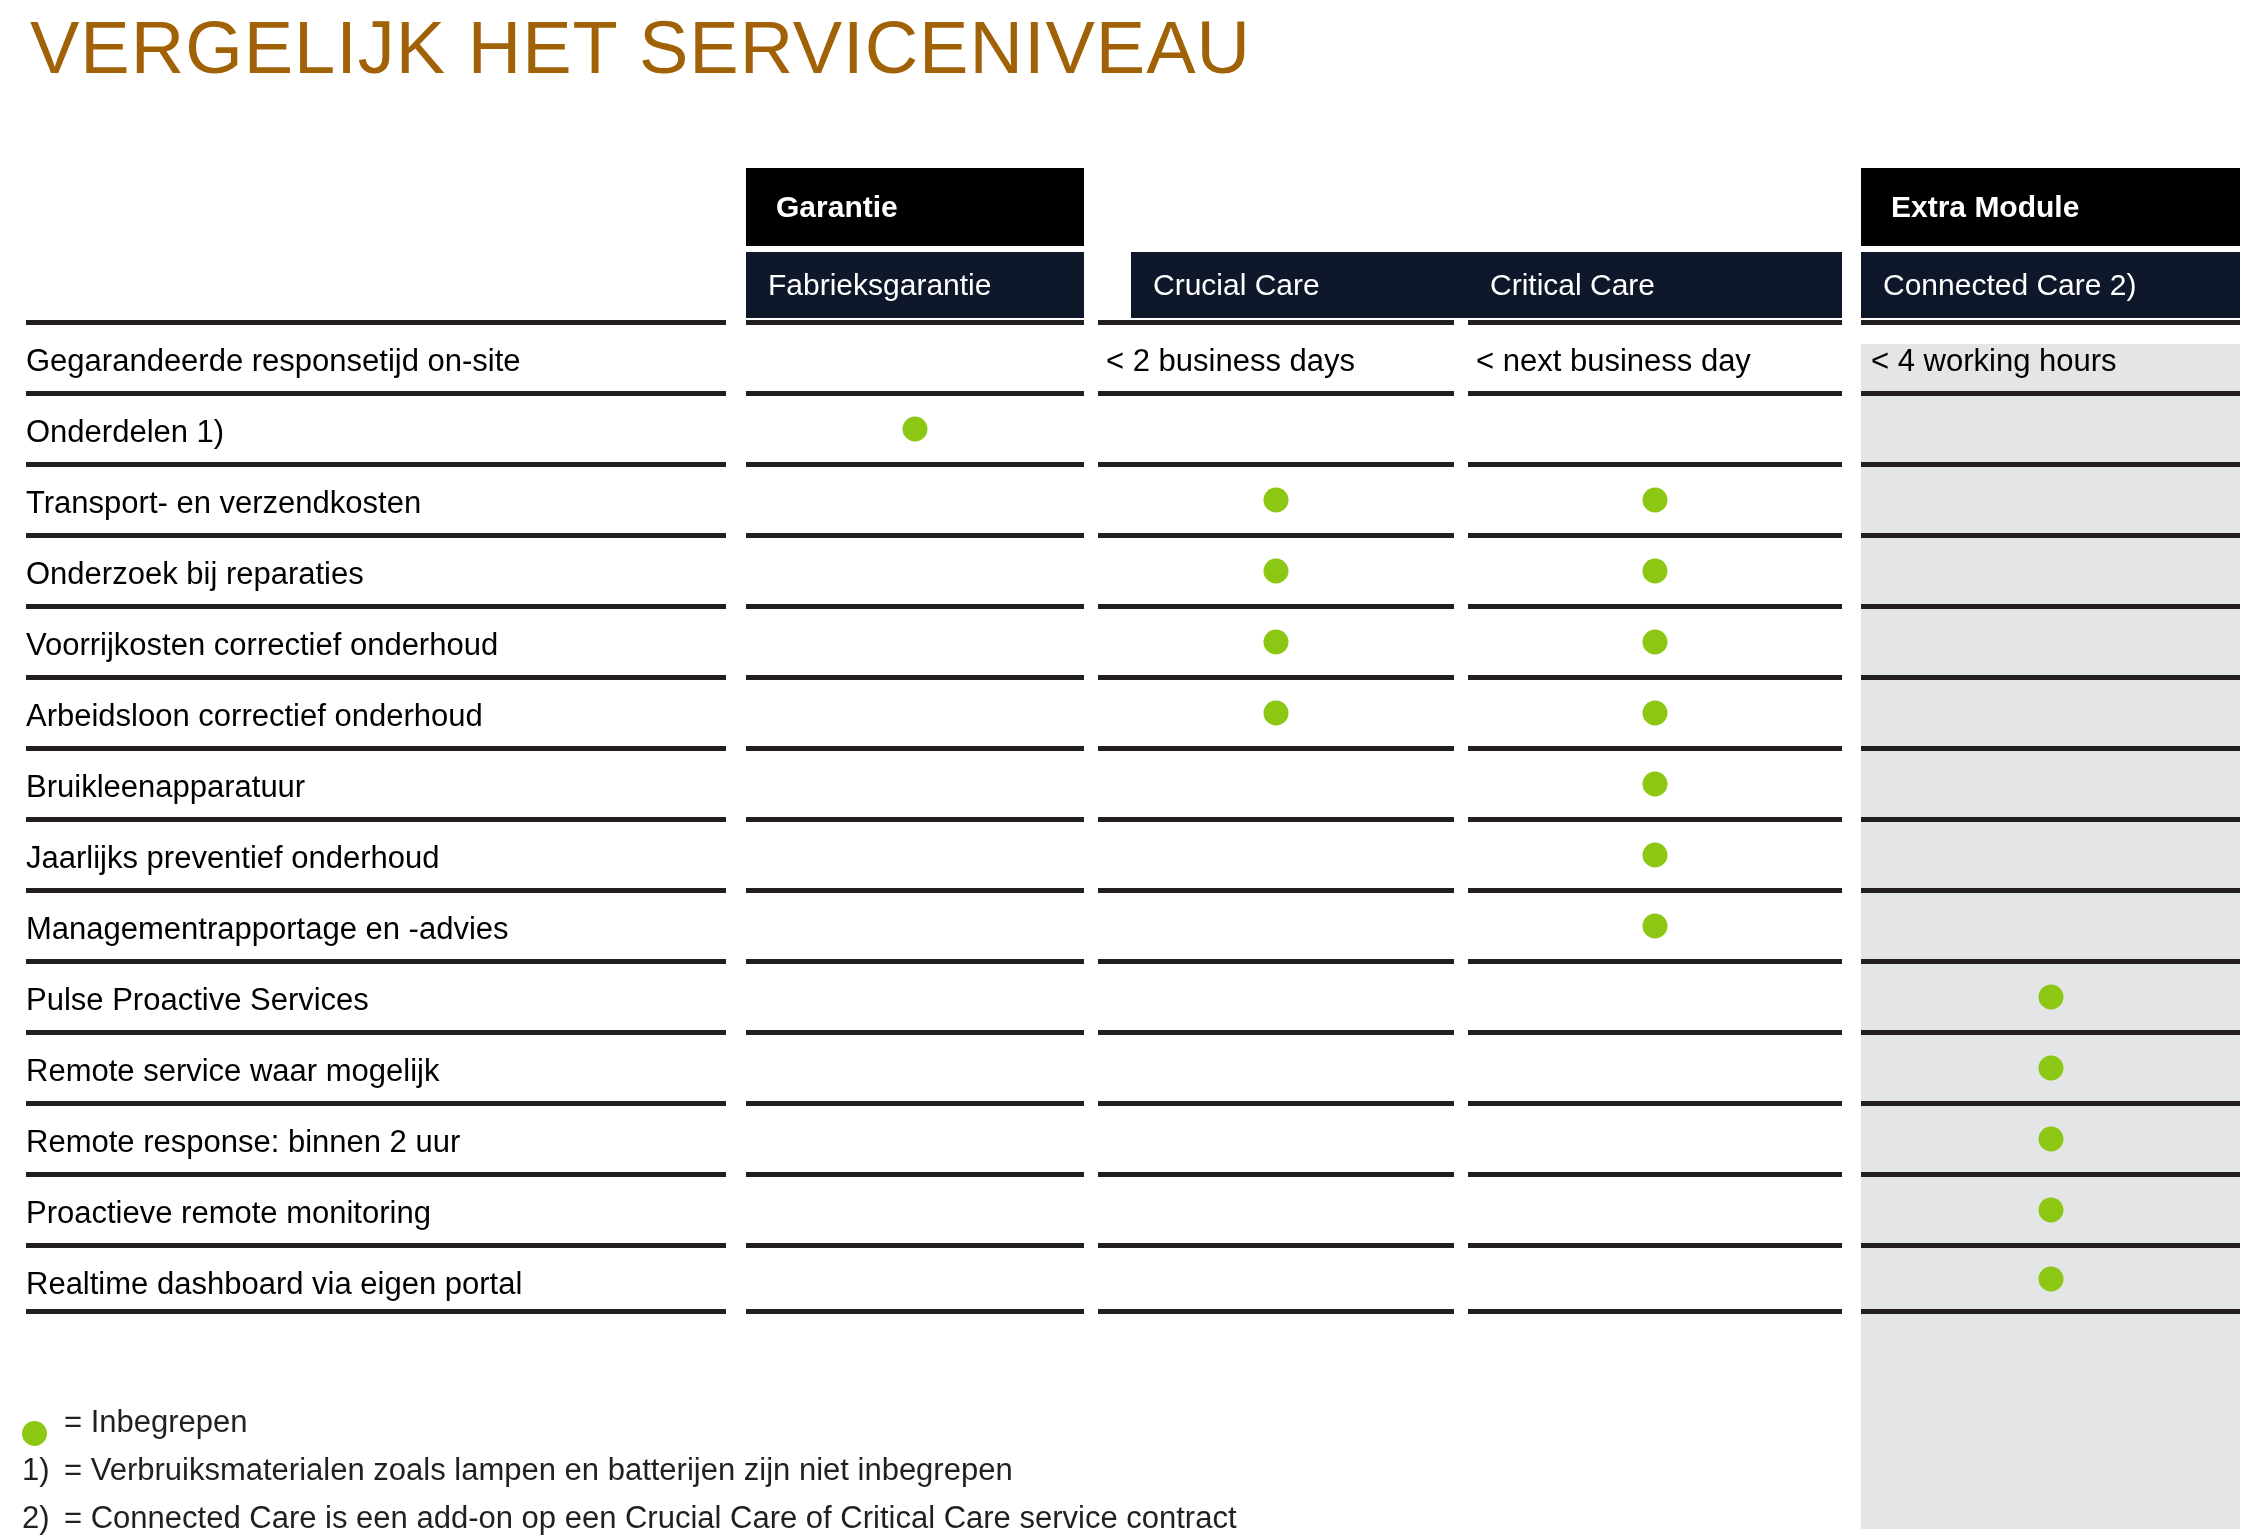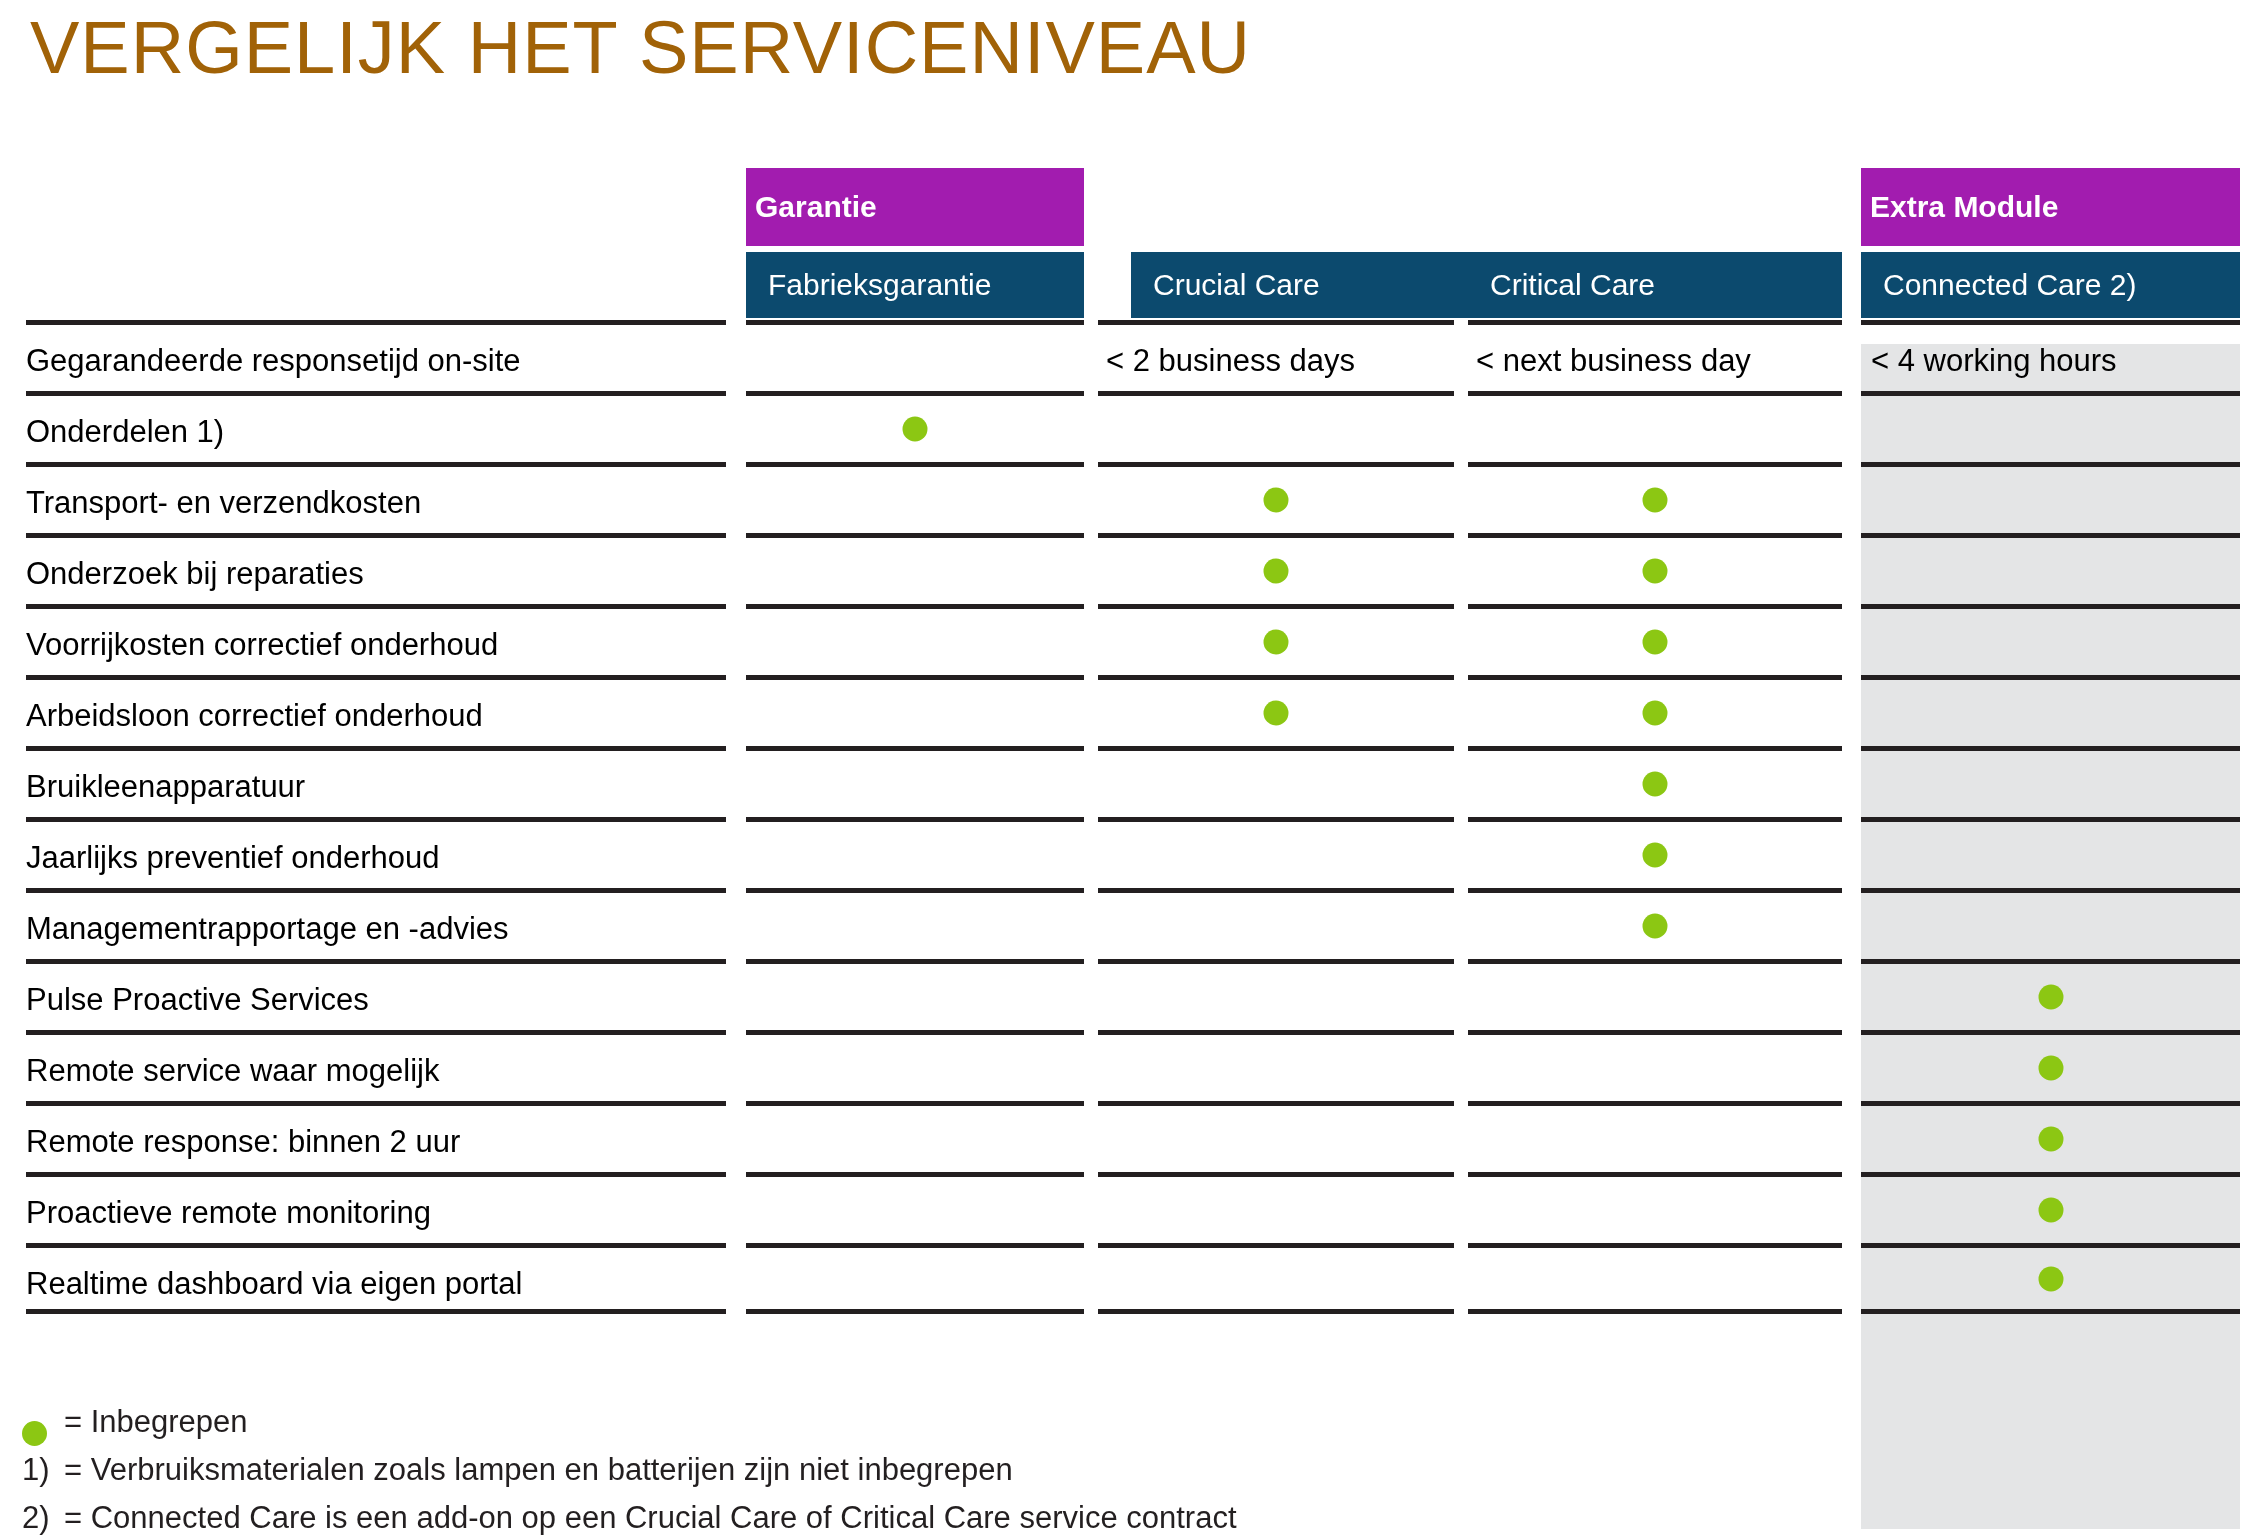--- a/index.html
+++ b/index.html
@@ -43,38 +43,38 @@
     height:1185px;
     background:#e4e5e6;
     z-index:0;
   }
 
   
   .group-header {
     position:absolute;
     top:0px;
     height:78px;
-    background:#a21caf;
+    background:#000000;
     color:#ffffff;
     font-size:30px;
     font-weight:700;
     display:flex;
     align-items:center;
-    padding-left:9px;
+    padding-left:30px;
     z-index:3;
   }
   .gh-garantie  { left:746px;  width:338px; }
   .gh-avex      { left:1098px; width:744px; }
   .gh-extra     { left:1861px; width:379px; }
 
   .sub-header {
     position:absolute;
     top:84px;
     height:66px;
-    background:#0c4a6e;
+    background:#0f172a;
     color:#ffffff;
     font-size:30px;
     font-weight:400;
     display:flex;
     align-items:center;
     padding-left:22px;
     z-index:3;
   }
   .sh-fab  { left:746px;  width:338px; }
   .sh-cru  { left:1098px; width:356px;margin-left:33px; }

